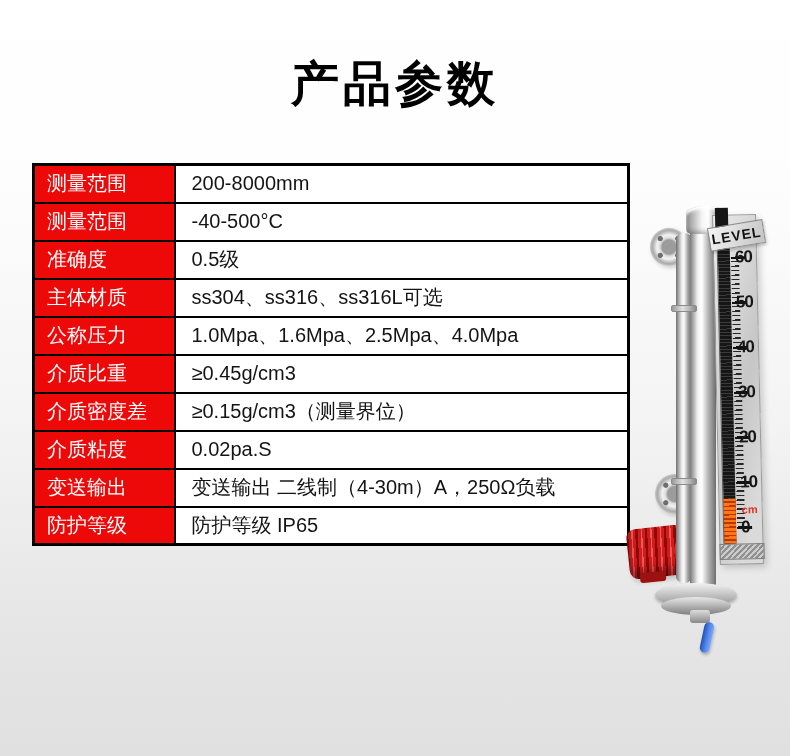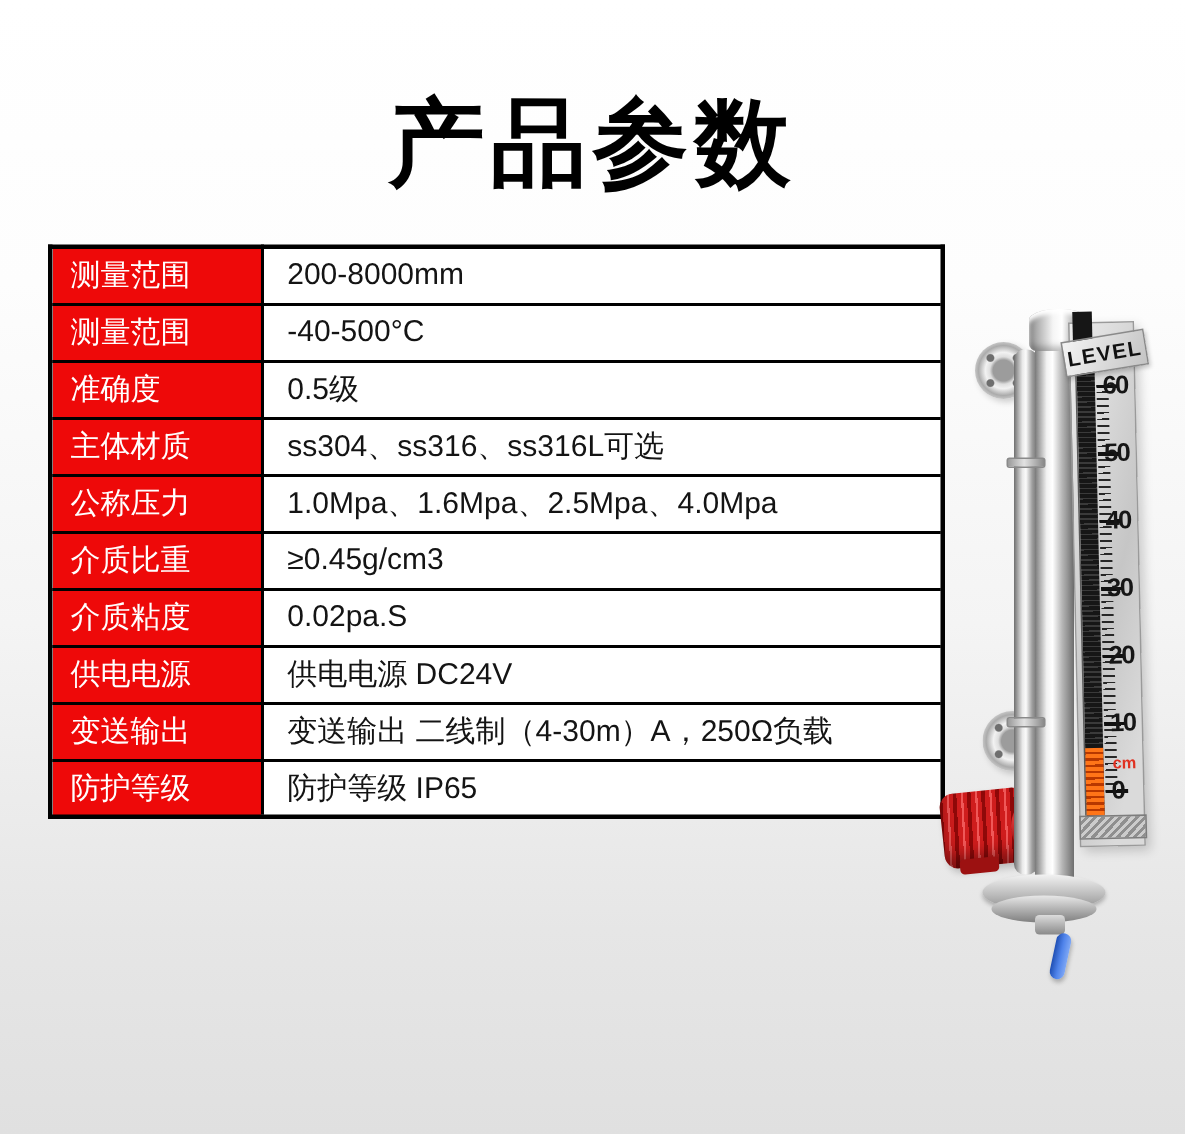--- a/index.html
+++ b/index.html
@@ -7,21 +7,21 @@
   body {
     position:relative;
     overflow:hidden;
     font-family:"Liberation Sans","DejaVu Sans",sans-serif;
     background:linear-gradient(180deg,#ffffff 0%,#fdfdfd 25%,#f4f4f4 55%,#e6e6e6 82%,#e0e0e0 100%);
   }
   
   .page-title{
     position:absolute; left:0; right:0; top:52px;
     text-align:center;
-    font-size:64px; font-weight:900; color:#000;
+    font-size:48px; font-weight:900; color:#000;
     letter-spacing:4px;
   }
   
   table.spec{
     position:absolute; left:32px; top:163px; width:598px;
     border-collapse:collapse; table-layout:fixed;
     border:3px solid #000;
     background:#fff;
   }
   table.spec th, table.spec td{
@@ -196,26 +196,26 @@
     </tr>
     <tr>
       <th>公称压力</th>
       <td>1.0Mpa、1.6Mpa、2.5Mpa、4.0Mpa</td>
     </tr>
     <tr>
       <th>介质比重</th>
       <td>≥0.45g/cm3</td>
     </tr>
     <tr>
+      <th>介质密度差</th>
+      <td>≥0.15g/cm3（测量界位）</td>
+    </tr>
+    <tr>
       <th>介质粘度</th>
       <td>0.02pa.S</td>
-    </tr>
-    <tr>
-      <th>供电电源</th>
-      <td>供电电源 DC24V</td>
     </tr>
     <tr>
       <th>变送输出</th>
       <td>变送输出 二线制（4-30m）A，250Ω负载</td>
     </tr>
     <tr>
       <th>防护等级</th>
       <td>防护等级 IP65</td>
     </tr>
   </tbody>

